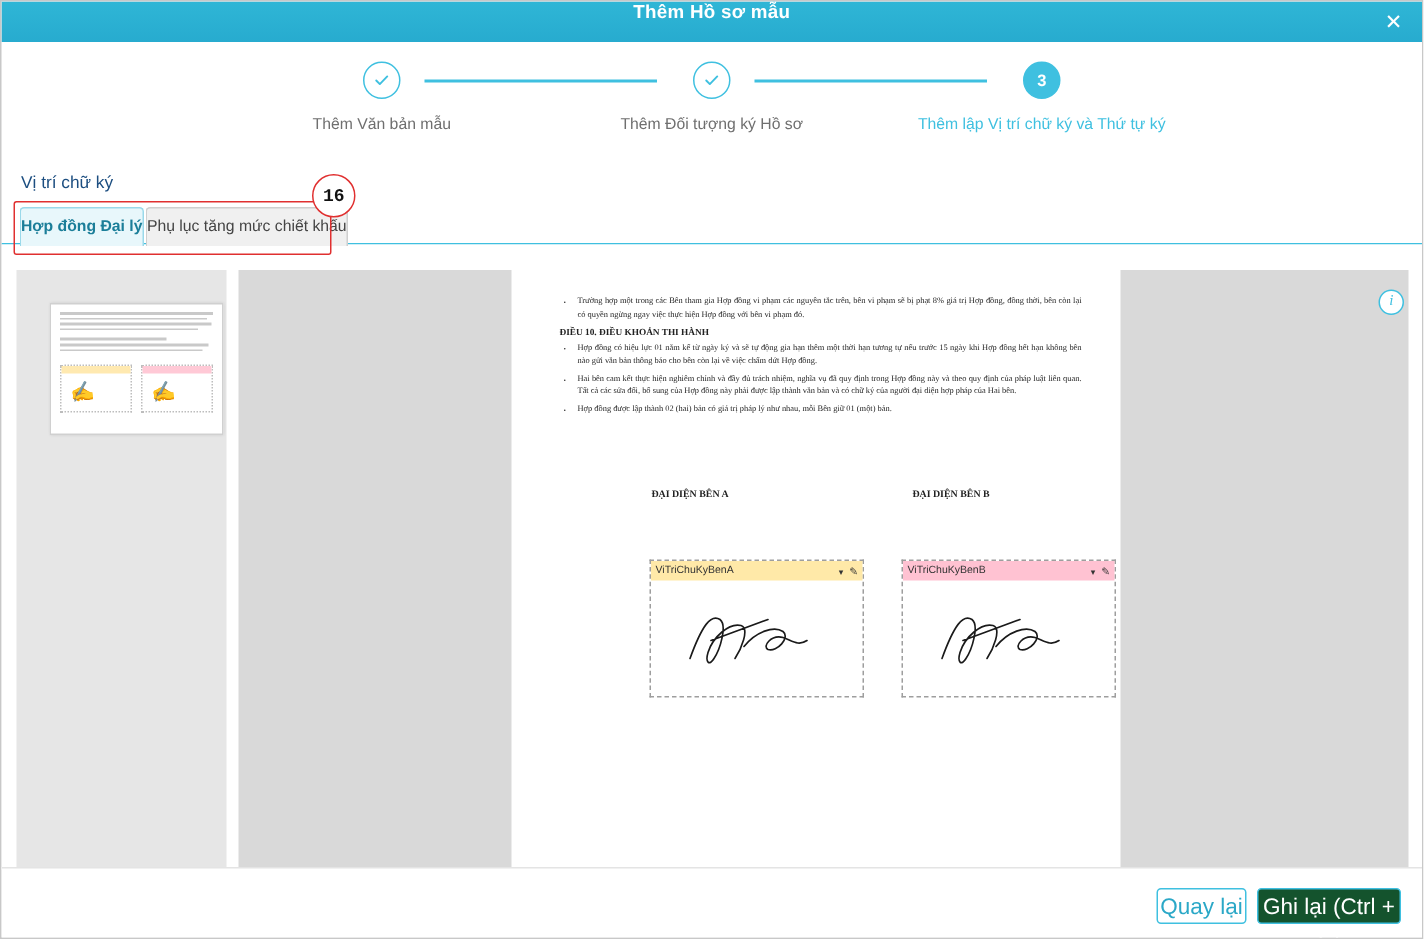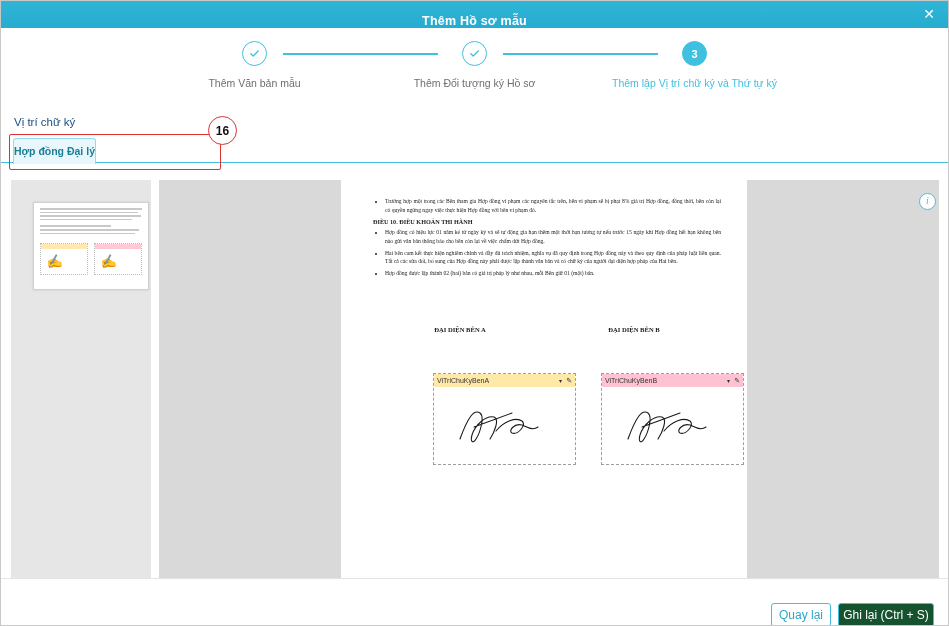--- a/index.html
+++ b/index.html
@@ -22,21 +22,21 @@
   }
   
   .titlebar {
     position: absolute;
     top: 0; left: 0; right: 0;
     height: 27px;
     background: #2bb3d4;
     background: linear-gradient(#2fb6d6, #27abcf);
     color: #ffffff;
     display: flex;
-    align-items: flex-end;
+    align-items: flex-start;
     justify-content: center;
   }
   .titlebar .title {
     font-size: 12.5px;
     font-weight: bold;
     letter-spacing: .2px;
   }
   .titlebar .close {
     position: absolute;
     right: 10px;
@@ -182,20 +182,21 @@
     border-radius: 50%;
     border: 1.5px solid #e03030;
     background: #ffffff;
     color: #111111;
     font-size: 12px;
     font-weight: bold;
     display: flex;
     align-items: center;
     justify-content: center;
     z-index: 7;
+    font-family: Liberation Mono, monospace;
   }
 
   
   .canvas {
     position: absolute;
     top: 162px;
     left: 0;
     width: 947px;
     height: 417px;
     background: #ffffff;
@@ -351,25 +352,25 @@
   .footer {
     position: absolute;
     left: 0; right: 0;
     bottom: 0;
     height: 46px;
     background: #ffffff;
     border-top: 1px solid #e4e4e4;
   }
   .btn {
     position: absolute;
-    top: 24px;
+    top: 13px;
     height: 24px;
     line-height: 23px;
     border-radius: 3px;
-    font-size: 12px;
+    font-size: 15px;
     text-align: center;
     cursor: pointer;
     box-sizing: border-box;
   }
   .btn-back {
     right: 117px;
     width: 60px;
     background: #ffffff;
     border: 1px solid #3fc0e0;
     color: #2ba8c7;
@@ -419,20 +420,21 @@
         <div class="circle active">3</div>
         <div class="step-label active">Thêm lập Vị trí chữ ký và Thứ tự ký</div>
       </div>
     </div>
   </div>
 
   <div class="section-label">Vị trí chữ ký</div>
 
   <div class="tabs">
     <div class="tab active">Hợp đồng Đại lý</div>
+    <div class="tab">Phụ lục tăng mức chiết khấu</div>
   </div>
   <div class="tabs-underline" style="top:161px"></div>
   <div class="tab-highlight"></div>
   <div class="badge">16</div>
 
   <div class="canvas">
 
     <div class="page-block page-left">
       <div class="thumb">
         <div class="tline" style="width:100%"></div>

